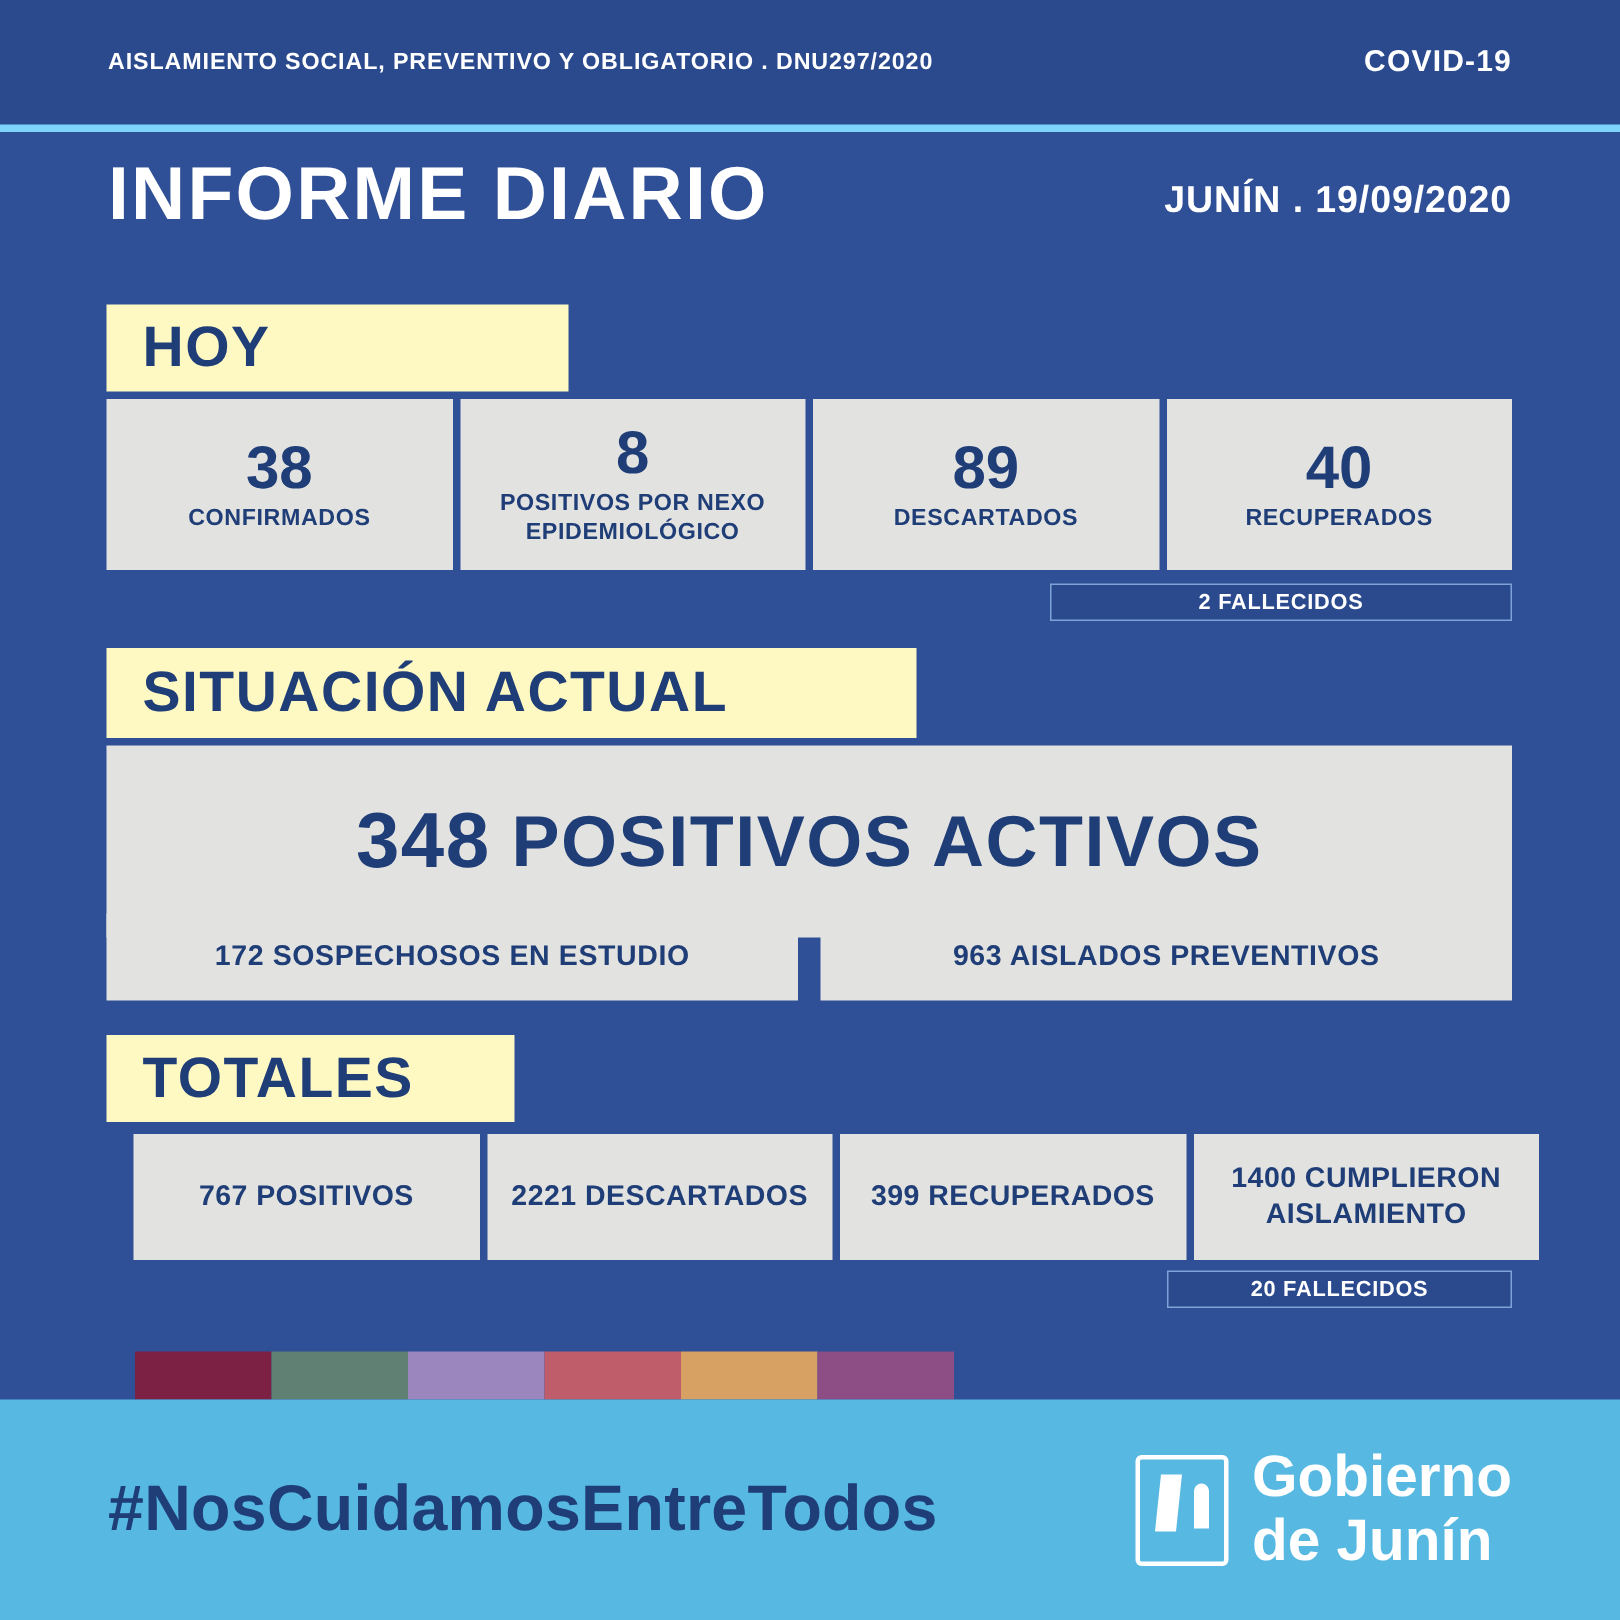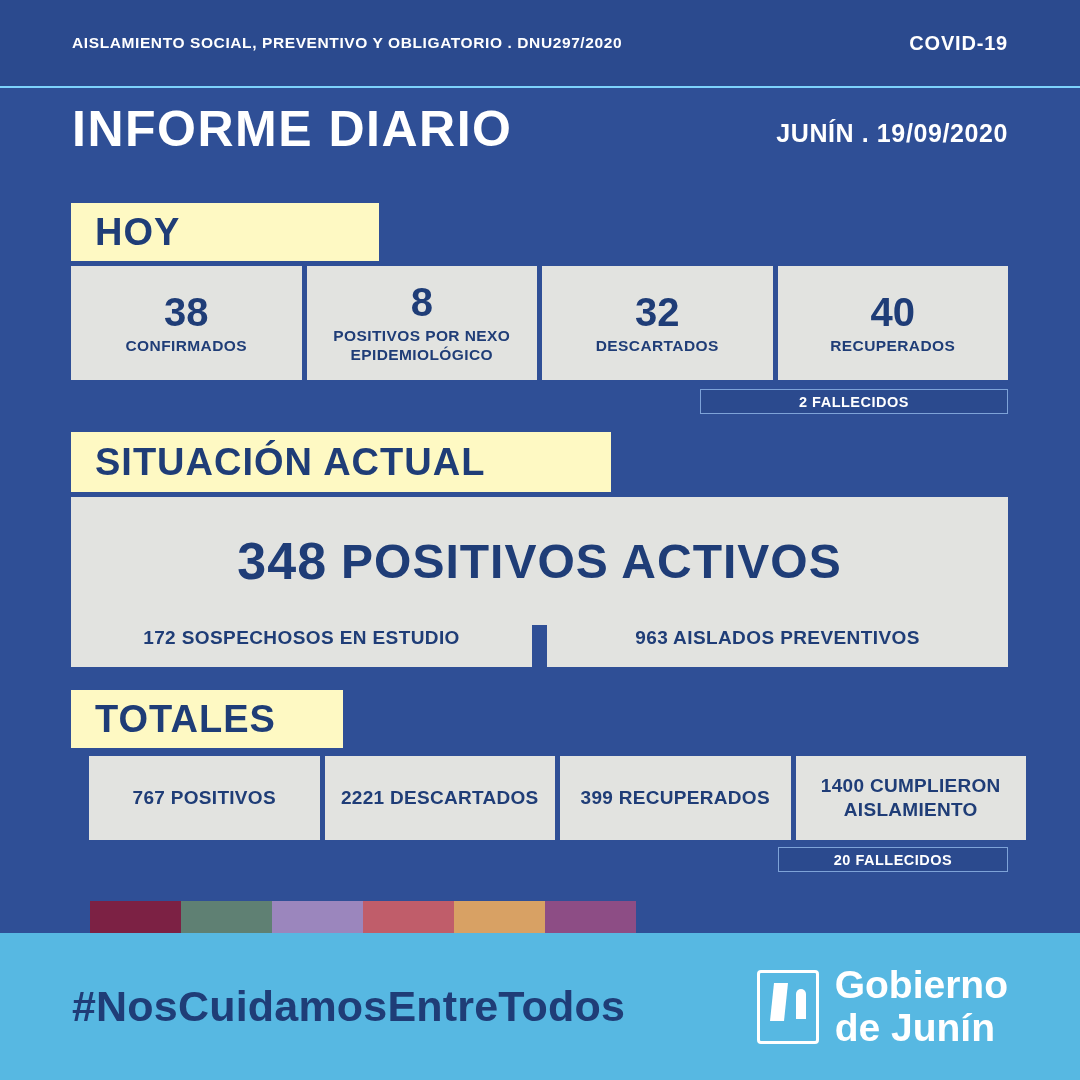--- a/index.html
+++ b/index.html
@@ -27,21 +27,21 @@
     top: 0;
     left: 0;
     width: 1080px;
     height: 88px;
     background: #2b4a8e;
     display: flex;
     align-items: center;
     justify-content: space-between;
     padding: 16px 72px;
     box-sizing: border-box;
-    border-bottom: 2px solid #7dd3fc;
+    border-bottom: 5px solid #7dd3fc;
   }
   .topbar-left {
     color: #ffffff;
     font-size: 15.5px;
     font-weight: bold;
     letter-spacing: 0.6px;
     text-transform: uppercase;
   }
   .topbar-right {
     color: #ffffff;
@@ -331,21 +331,21 @@
   <div class="hoy-row">
     <div class="card hoy-cell">
       <div class="hoy-number">38</div>
       <div class="hoy-label">CONFIRMADOS</div>
     </div>
     <div class="card hoy-cell">
       <div class="hoy-number">8</div>
       <div class="hoy-label">POSITIVOS POR NEXO EPIDEMIOLÓGICO</div>
     </div>
     <div class="card hoy-cell">
-      <div class="hoy-number">32</div>
+      <div class="hoy-number">89</div>
       <div class="hoy-label">DESCARTADOS</div>
     </div>
     <div class="card hoy-cell">
       <div class="hoy-number">40</div>
       <div class="hoy-label">RECUPERADOS</div>
     </div>
   </div>
 
   <div class="dead-bar dead-hoy">2 FALLECIDOS</div>
 

